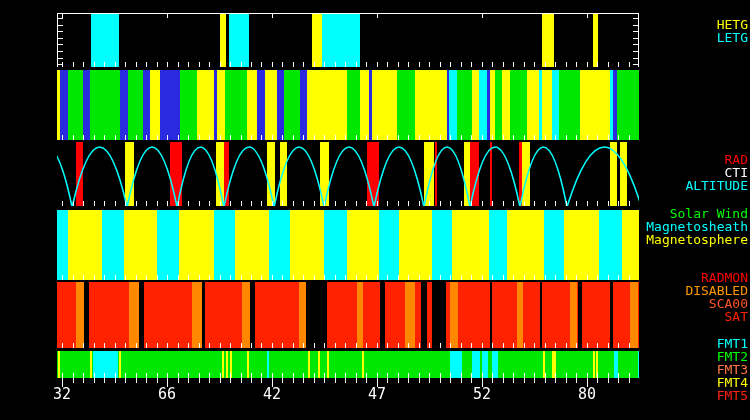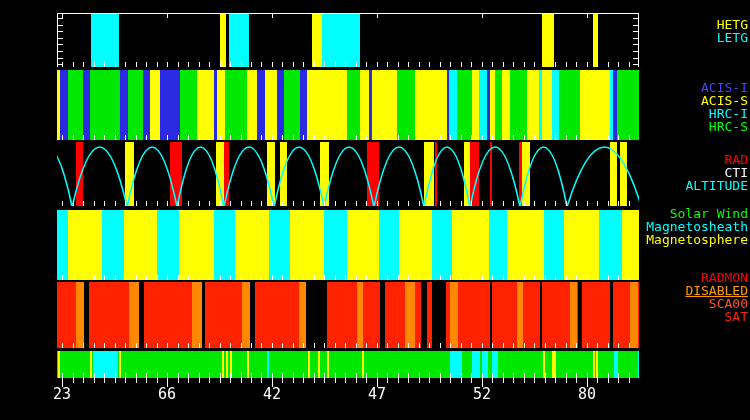--- a/index.html
+++ b/index.html
@@ -514,24 +514,24 @@
         <div style="position: absolute; left: 519.433px; bottom: 0px; width: 1px; height: 5px; background: rgb(255, 255, 255);"></div>
         <div style="position: absolute; left: 529.931px; bottom: 0px; width: 1px; height: 5px; background: rgb(255, 255, 255);"></div>
         <div style="position: absolute; left: 540.429px; bottom: 0px; width: 1px; height: 5px; background: rgb(255, 255, 255);"></div>
         <div style="position: absolute; left: 550.926px; bottom: 0px; width: 1px; height: 5px; background: rgb(255, 255, 255);"></div>
         <div style="position: absolute; left: 561.424px; bottom: 0px; width: 1px; height: 5px; background: rgb(255, 255, 255);"></div>
         <div style="position: absolute; left: 571.922px; bottom: 0px; width: 1px; height: 5px; background: rgb(255, 255, 255);"></div>
       </div>
     </div>
   <div id="right-labels">
       <div class="band-labels" style="top: 18px;"><div style="color: rgb(255, 255, 0);">HETG</div><div style="color: rgb(0, 255, 255);">LETG</div></div>
-      <div class="band-labels" style="top: 81px;"><div style="color: rgb(68, 68, 255);">ACIS-I</div><div style="color: rgb(255, 255, 0);">ACIS-S</div><div style="color: rgb(0, 255, 255);">HRC-I</div><div style="color: rgb(0, 255, 0);">HRC-S</div></div>
       <div class="band-labels" style="top: 153px;"><div style="color: rgb(255, 0, 0);">RAD</div><div style="color: rgb(255, 255, 255);">CTI</div><div style="color: rgb(0, 255, 255);">ALTITUDE</div></div>
       <div class="band-labels" style="top: 207px;"><div style="color: rgb(0, 255, 0);">Solar Wind</div><div style="color: rgb(0, 255, 255);">Magnetosheath</div><div style="color: rgb(255, 255, 0);">Magnetosphere</div></div>
-      <div class="band-labels" style="top: 271px;"><div style="color: rgb(255, 0, 0);">RADMON</div><div style="color: rgb(255, 153, 0); text-decoration: underline;">DISABLED</div><div style="color: rgb(255, 85, 34);">SCA00</div><div style="color: rgb(255, 34, 0);">SAT</div></div>
+      <div class="band-labels" style="top: 271px;"><div style="color: rgb(255, 0, 0);">RADMON</div><div style="color: rgb(255, 153, 0);">DISABLED</div><div style="color: rgb(255, 85, 34);">SCA00</div><div style="color: rgb(255, 34, 0);">SAT</div></div>
+      <div class="band-labels" style="top: 337px;"><div style="color: rgb(0, 255, 255);">FMT1</div><div style="color: rgb(0, 255, 0);">FMT2</div><div style="color: rgb(255, 119, 68);">FMT3</div><div style="color: rgb(255, 255, 0);">FMT4</div><div style="color: rgb(255, 34, 17);">FMT5</div></div>
     </div>
   <div id="axis">
   <div class="axtick" style="left: 62.039px; height: 5px;"></div>
       <div class="axtick" style="left: 72.5368px; height: 5px;"></div>
       <div class="axtick" style="left: 83.0346px; height: 5px;"></div>
       <div class="axtick" style="left: 93.5325px; height: 5px;"></div>
       <div class="axtick" style="left: 104.03px; height: 5px;"></div>
       <div class="axtick" style="left: 114.528px; height: 5px;"></div>
       <div class="axtick" style="left: 125.026px; height: 5px;"></div>
       <div class="axtick" style="left: 135.524px; height: 5px;"></div>
@@ -576,21 +576,21 @@
       <div class="axtick" style="left: 544.939px; height: 5px;"></div>
       <div class="axtick" style="left: 555.437px; height: 5px;"></div>
       <div class="axtick" style="left: 565.935px; height: 5px;"></div>
       <div class="axtick" style="left: 576.433px; height: 5px;"></div>
       <div class="axtick" style="left: 586.931px; height: 5px;"></div>
       <div class="axtick" style="left: 597.429px; height: 5px;"></div>
       <div class="axtick" style="left: 607.926px; height: 5px;"></div>
       <div class="axtick" style="left: 618.424px; height: 5px;"></div>
       <div class="axtick" style="left: 628.922px; height: 5px;"></div>
       <div class="axtick" style="left: 62.039px; height: 9px;"></div>
-      <div class="axnum" style="left: 45.039px; top: 386px;">23</div>
+      <div class="axnum" style="left: 45.039px; top: 386px;">32</div>
       <div class="axtick" style="left: 167.017px; height: 9px;"></div>
       <div class="axnum" style="left: 150.017px; top: 386px;">66</div>
       <div class="axtick" style="left: 271.996px; height: 9px;"></div>
       <div class="axnum" style="left: 254.996px; top: 386px;">42</div>
       <div class="axtick" style="left: 376.974px; height: 9px;"></div>
       <div class="axnum" style="left: 359.974px; top: 386px;">47</div>
       <div class="axtick" style="left: 481.952px; height: 9px;"></div>
       <div class="axnum" style="left: 464.952px; top: 386px;">52</div>
       <div class="axtick" style="left: 586.931px; height: 9px;"></div>
       <div class="axnum" style="left: 569.931px; top: 386px;">80</div>

